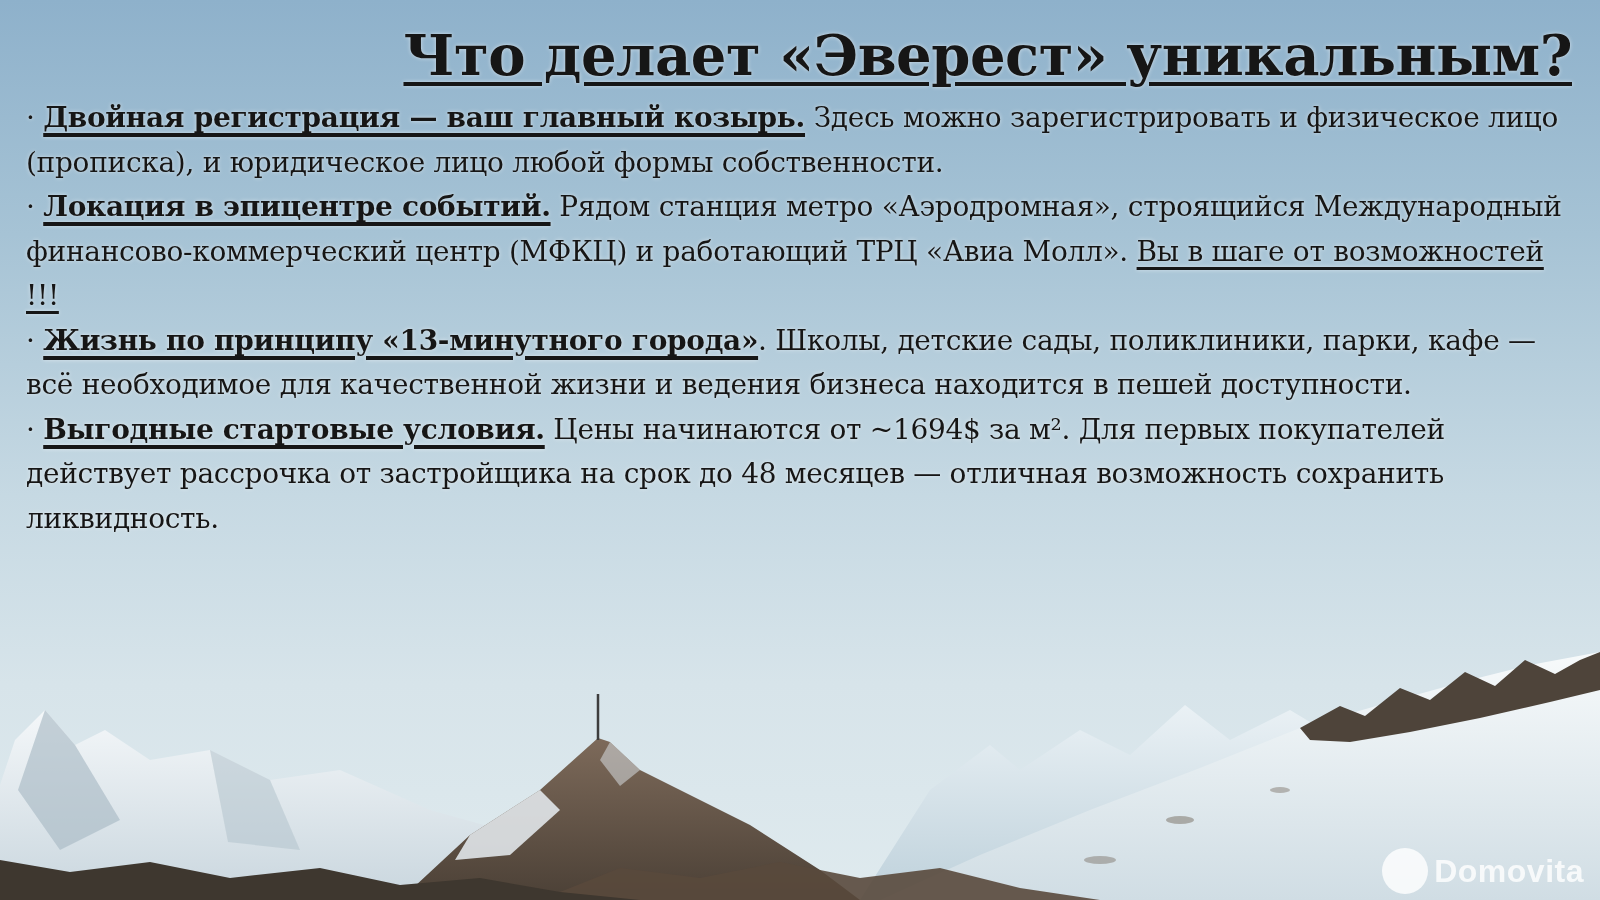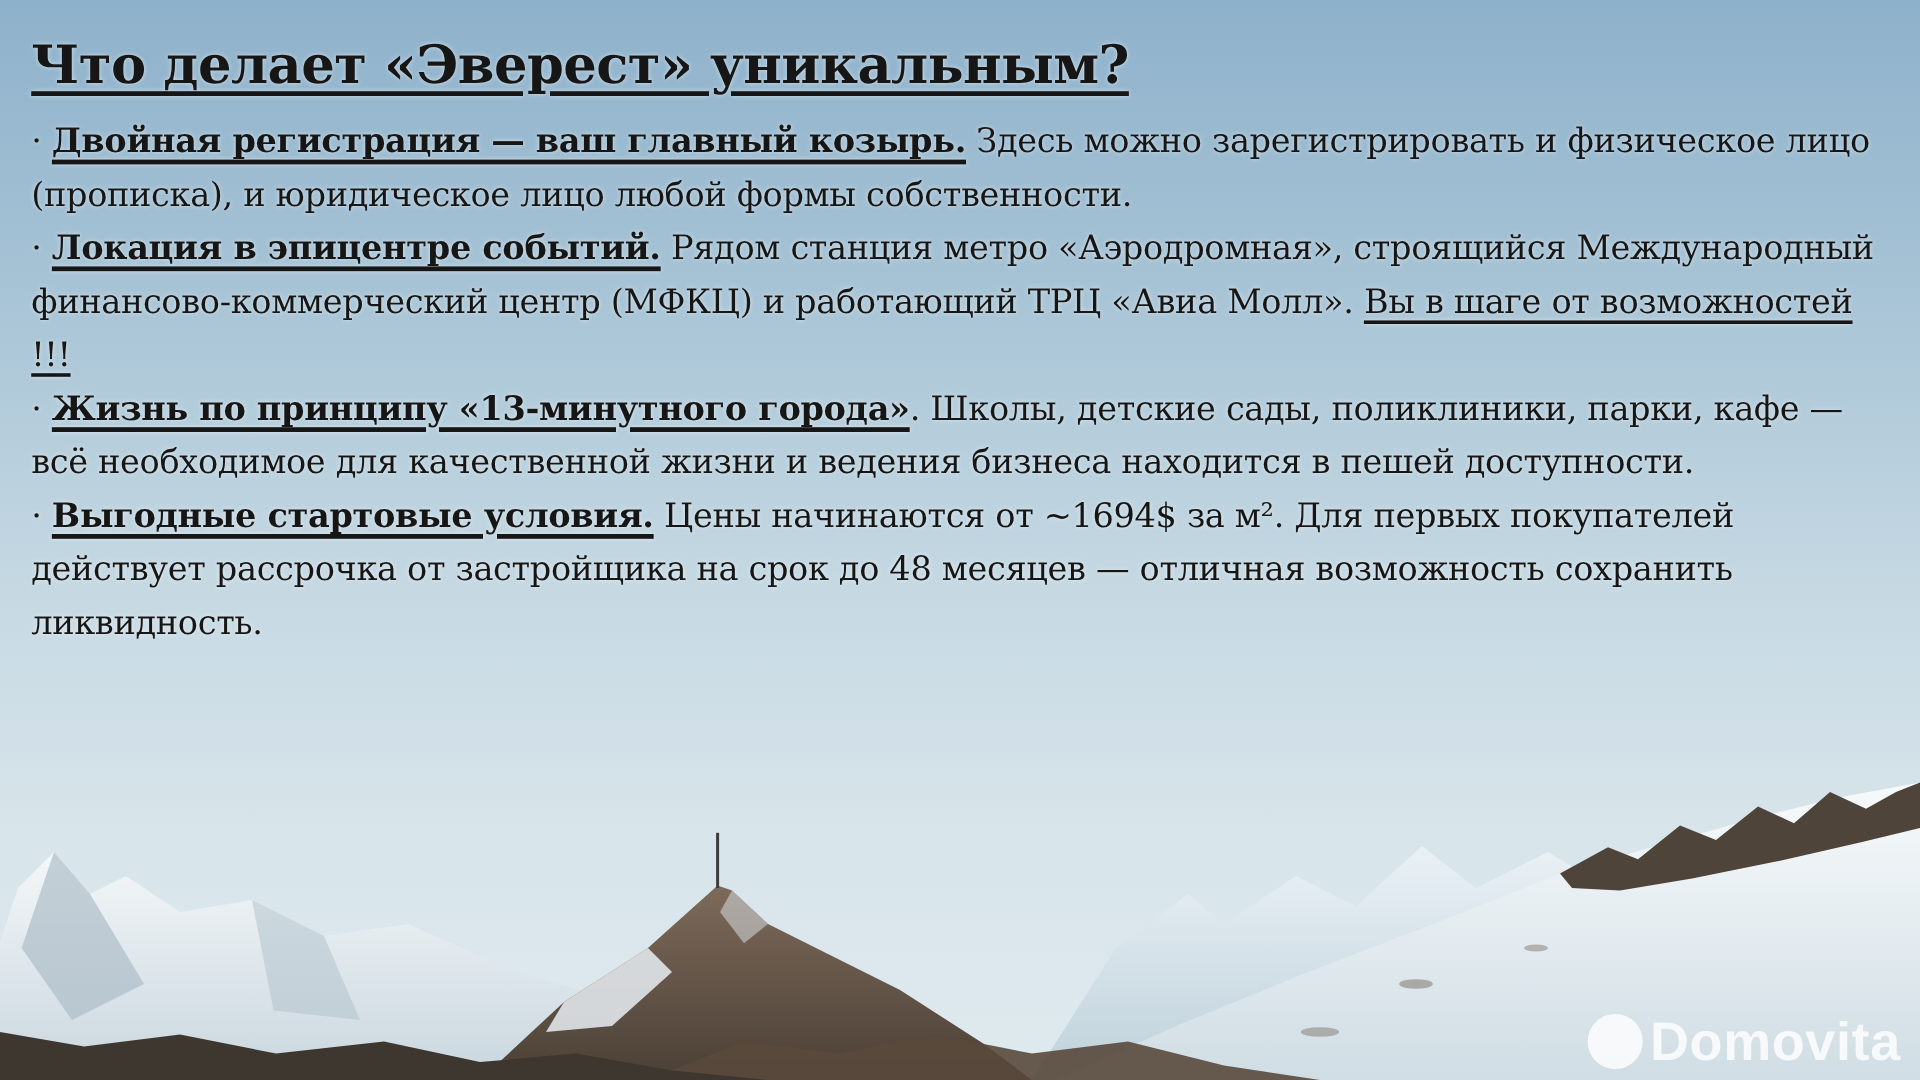--- a/index.html
+++ b/index.html
@@ -17,21 +17,21 @@
   }
   .mountains{
     position:absolute;left:0;bottom:0;width:1600px;height:290px;display:block;
   }
   .content{
     position:absolute;top:0;left:0;width:1600px;padding:24px 28px 0 26px;
     color:var(--text_color);
     text-shadow:0 0 4px rgba(255,255,255,.55),0 0 1px rgba(255,255,255,.4);
   }
   .title{
-    text-align:left;font-weight:bold;font-size:44px;line-height:62px;
+    text-align:right;font-weight:bold;font-size:56px;line-height:62px;
     letter-spacing:-0.5px;
     text-decoration:underline;text-decoration-thickness:4px;text-underline-offset:7px;
     margin-bottom:10px;
   }
   .bullet{
     font-size:28px;line-height:44.5px;letter-spacing:-0.3px;text-align:left;
   }
   .marker{display:inline;}
   .seg-lead{
     font-weight:bold;
@@ -44,21 +44,21 @@
   }
   .watermark{
     position:absolute;right:16px;bottom:6px;display:flex;align-items:center;
     font-family:"Liberation Sans", sans-serif;
   }
   .wm-circle{
     width:46px;height:46px;border-radius:50%;
     background:var(--watermark_color);margin-right:6px;flex:0 0 auto;
   }
   .wm-text{
-    font-size:45px;font-weight:700;color:var(--watermark_color);
+    font-size:32px;font-weight:700;color:var(--watermark_color);
     letter-spacing:0.5px;
   }
 </style>
 </head>
 <body>
 
 <svg class="mountains" viewBox="0 0 1600 290" preserveAspectRatio="none" aria-hidden="true">
   <defs>
     <linearGradient id="gFar" x1="0" y1="0" x2="0" y2="1">
       <stop offset="0" stop-color="#eaf1f5"></stop>

